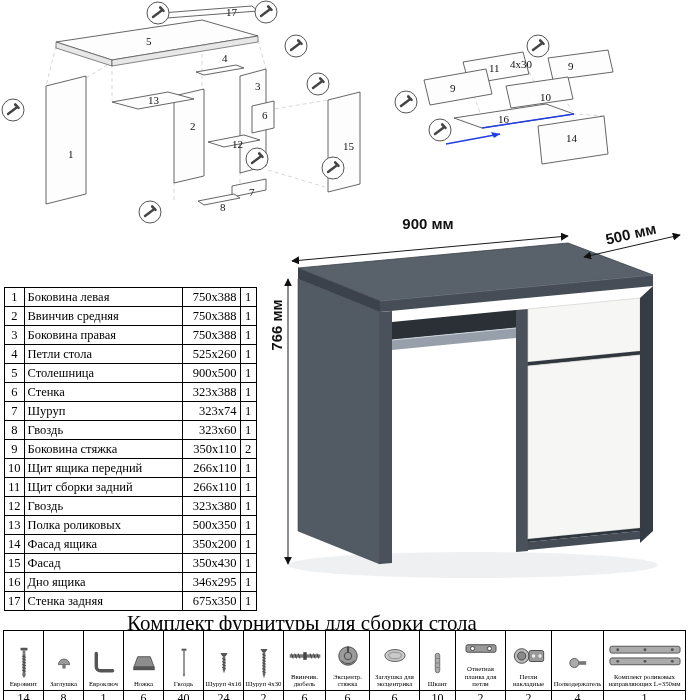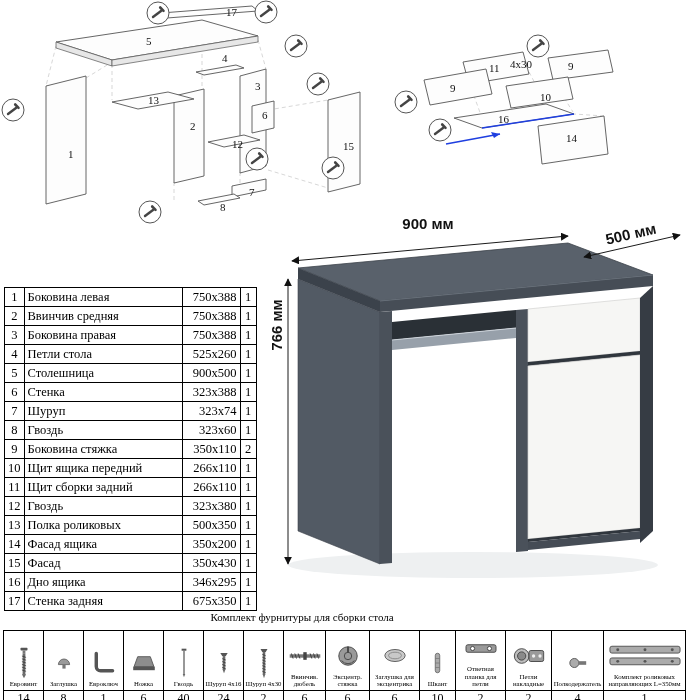--- a/index.html
+++ b/index.html
@@ -28,21 +28,21 @@
   td.c-name { width:158px; }
   td.c-size { width:58px; text-align:right; }
   td.c-qty { width:16px; text-align:center; padding:0; }
 
   
   #desk-svg { left:268px; top:213px; }
   .dim { stroke:#1a1a1a; stroke-width:1; fill:none; }
   .dimtext { font-family:"Liberation Sans", sans-serif; font-size:15px; font-weight:600; fill:#111; }
 
   
-  #kit-title { left:0; top:611px; width:604px; text-align:center; font-size:11px; color:#000; }
+  #kit-title { left:0; top:611px; width:604px; text-align:center; font-size:21px; color:#000; }
   #hardware-table { left:3px; top:630px; border-collapse:collapse; table-layout:fixed; background:#fff; }
   #hardware-table td { border:1px solid #000; overflow:hidden; }
   .hw-cell { height:52px; text-align:center; vertical-align:bottom; }
   .hw-icon { height:34px; display:flex; align-items:center; justify-content:center; }
   .hw-icon svg { display:block; }
   .hw-name { font-size:6.8px; line-height:1.12; text-align:center; padding:0 1px 2px; }
   .hw-qty { height:15px; text-align:center; font-size:12px; }
 </style>
 </head>
 <body>

